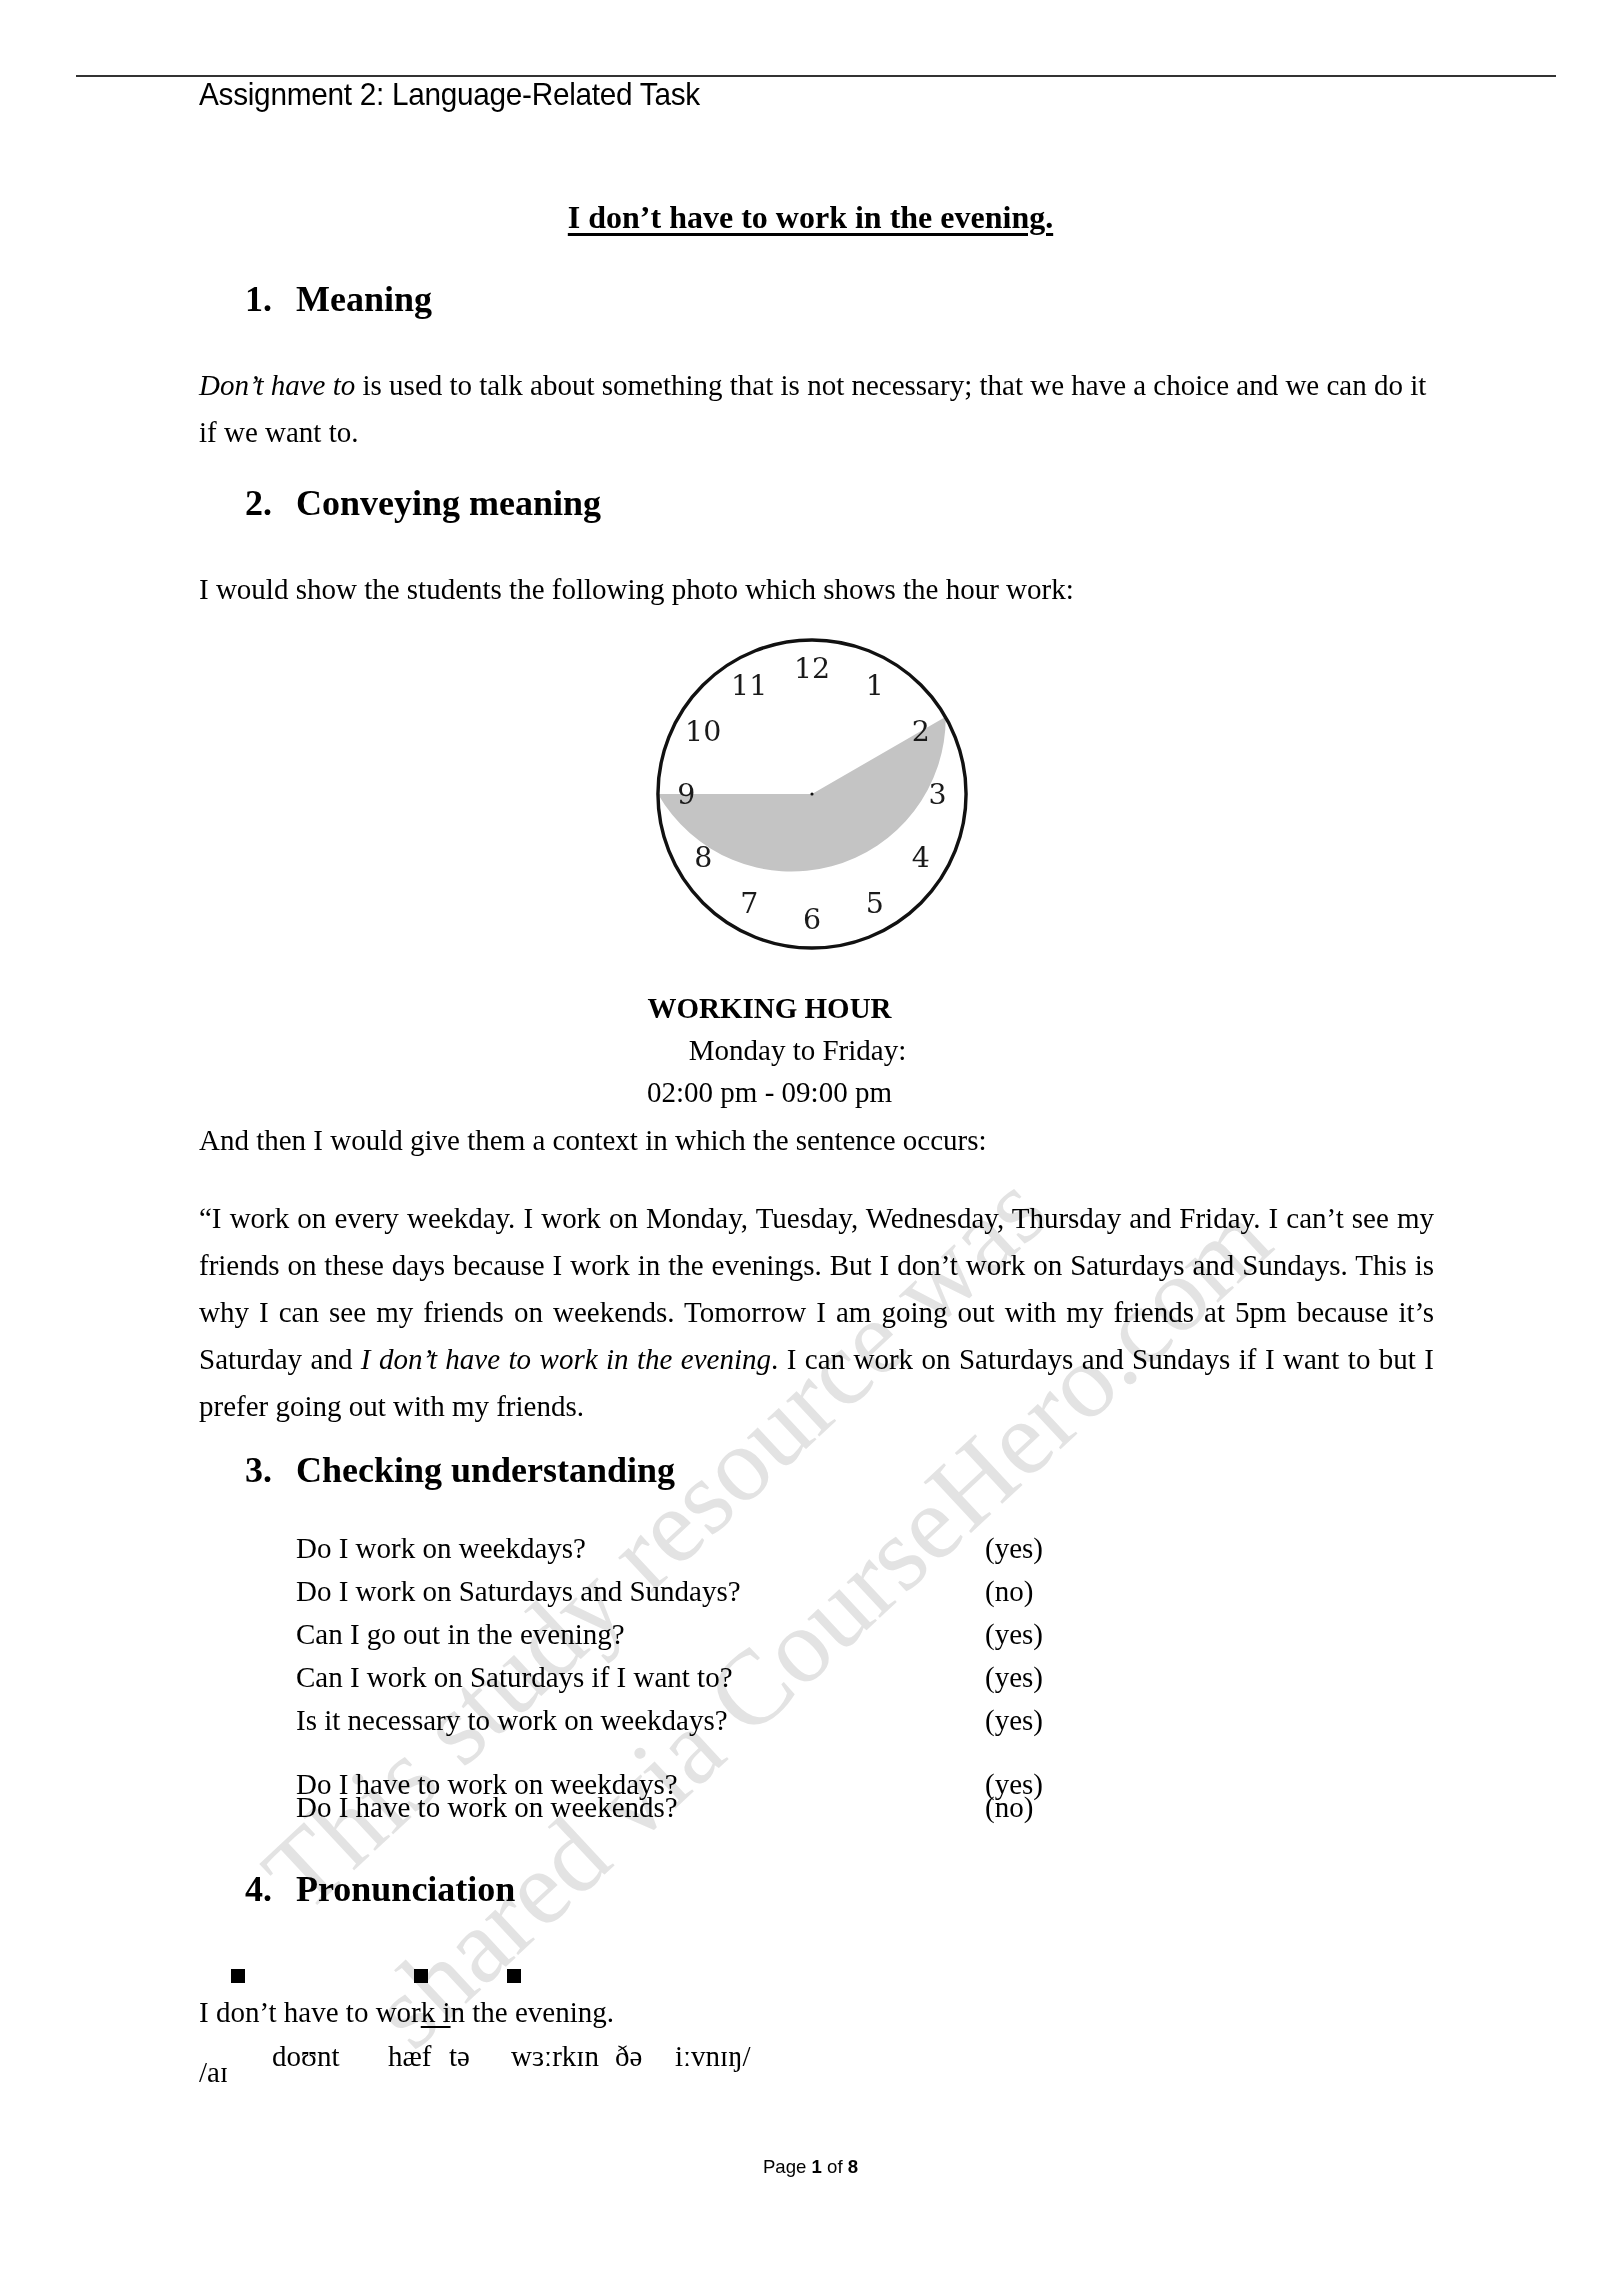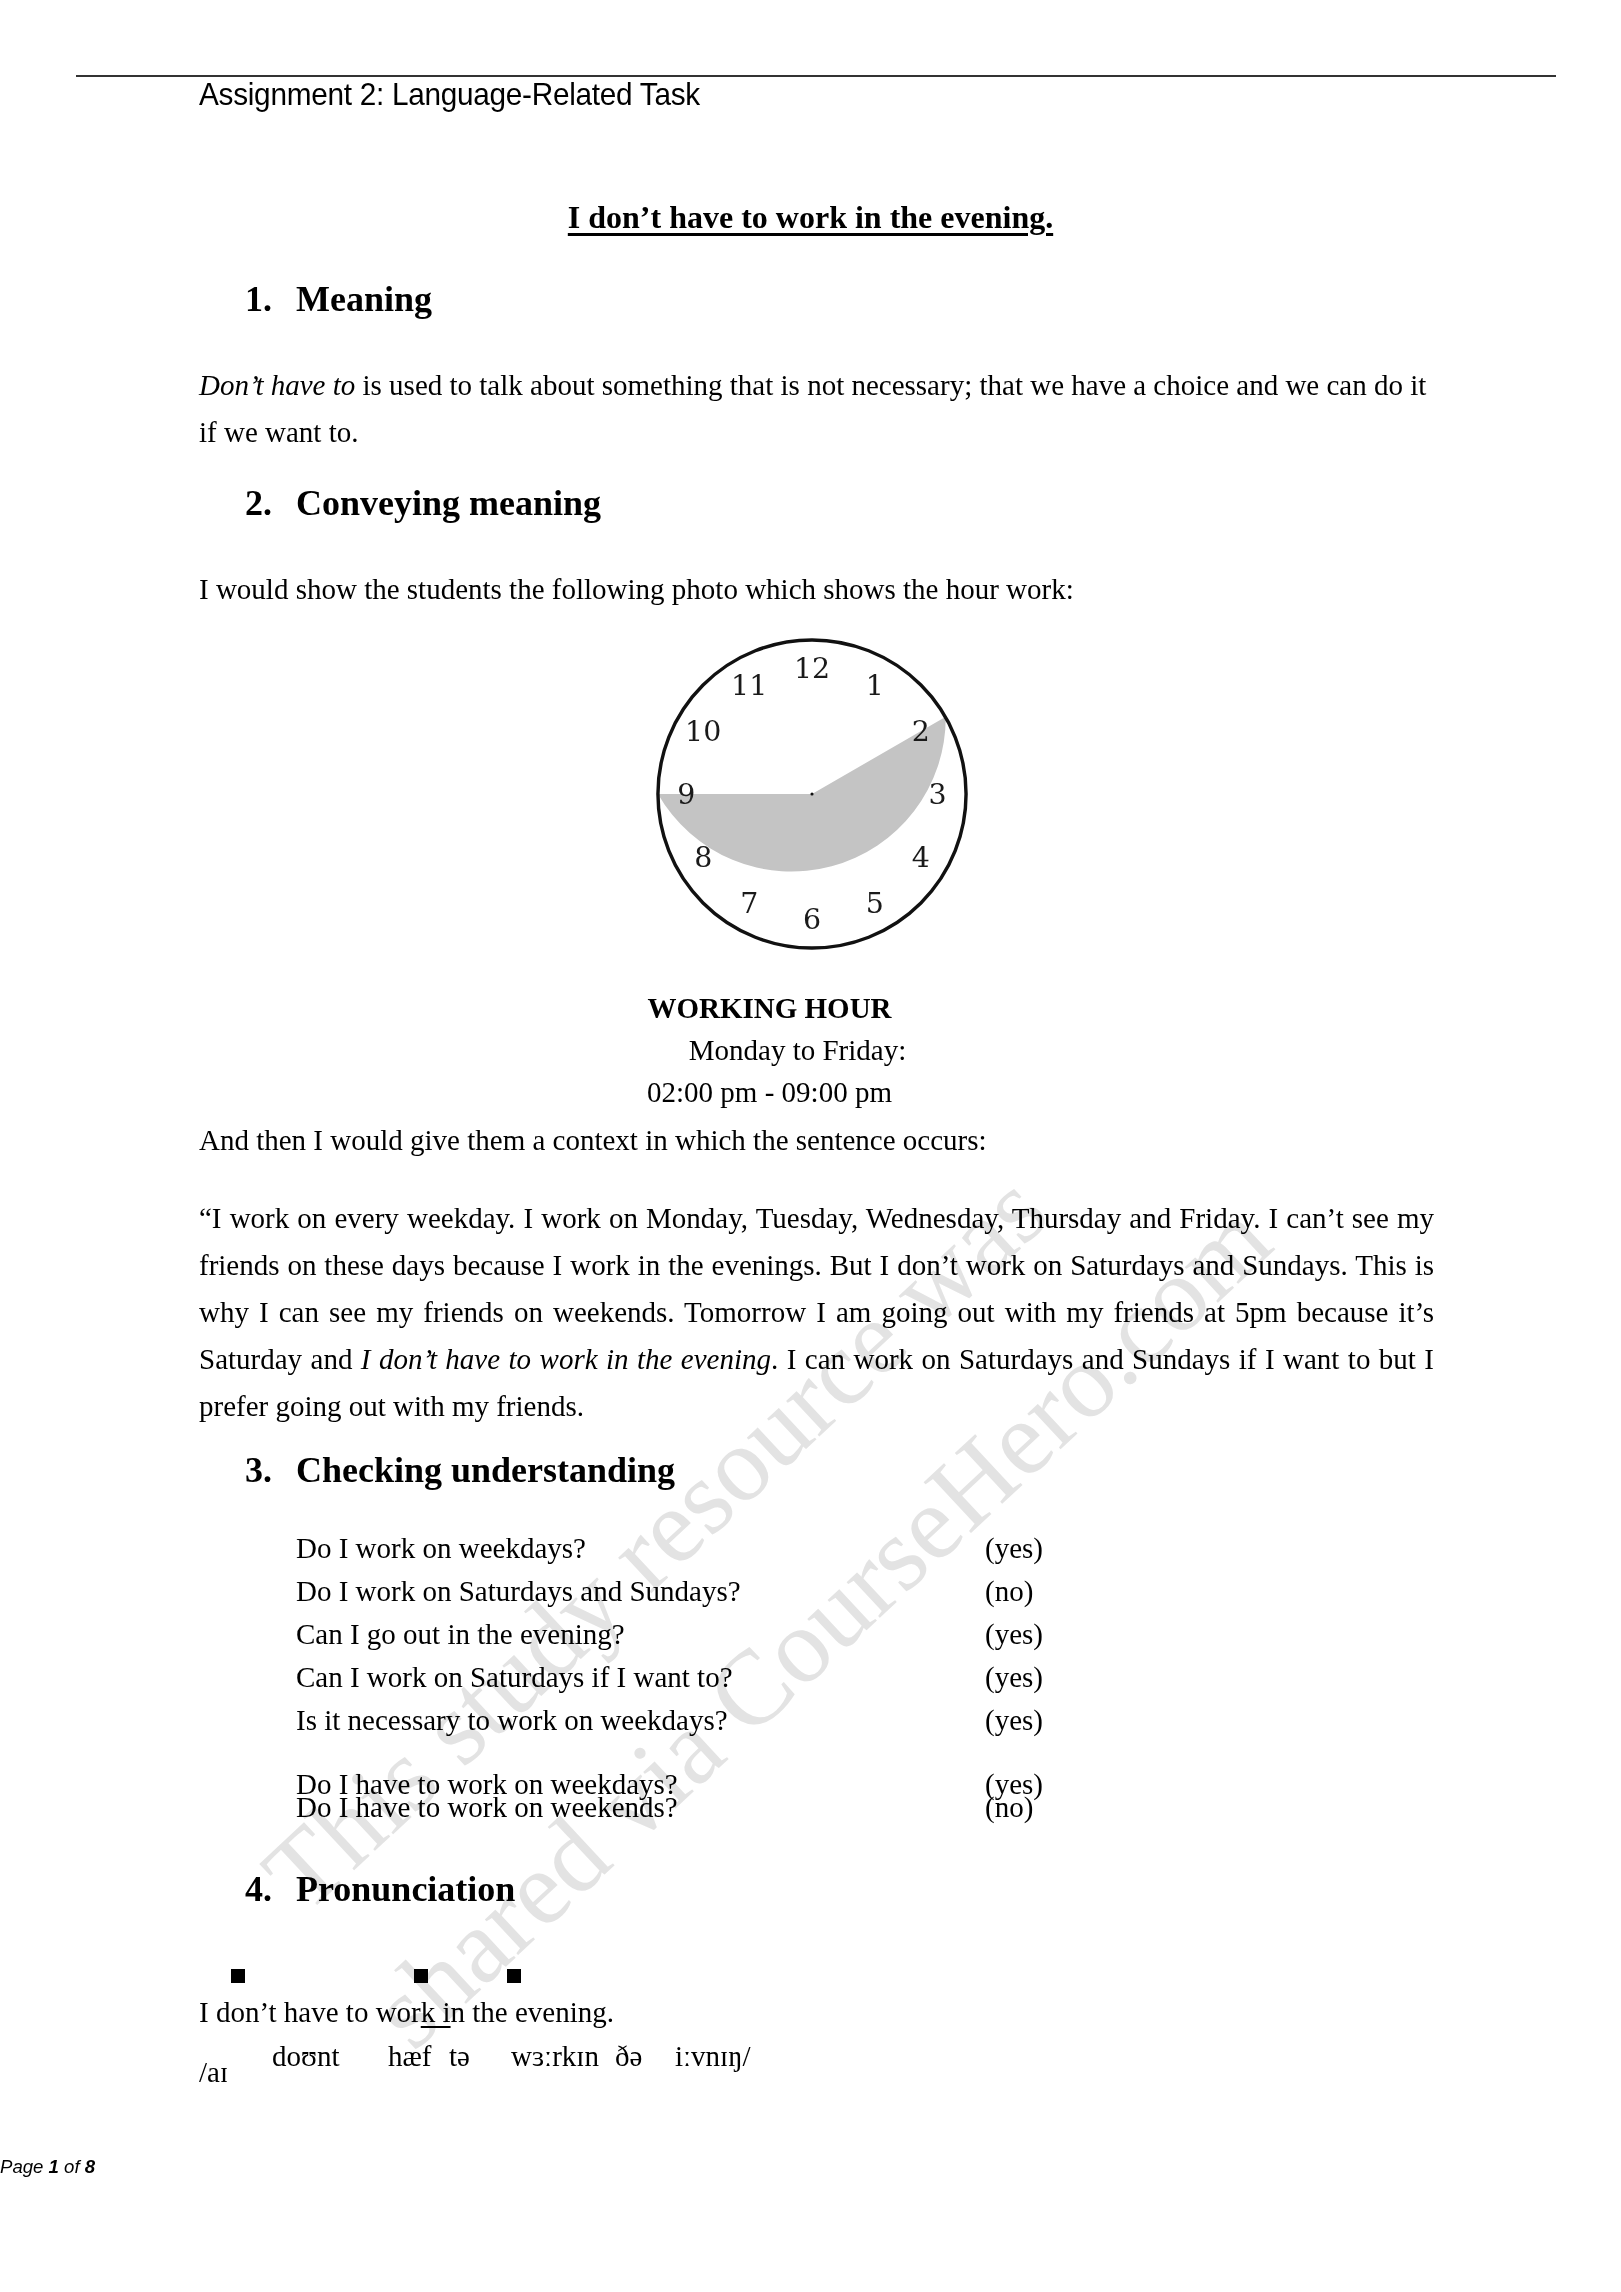--- a/index.html
+++ b/index.html
@@ -28,21 +28,21 @@
   .qa-row .q { position: absolute; left: 0; top: 0; white-space: nowrap; }
   .qa-row .a { position: absolute; left: 689px; top: 0; white-space: nowrap; }
 
   .stress { width: 13.7px; height: 13.7px; background: #000; top: 1969px; }
 
   #pron-sentence { left: 199px; top: 1996px; font-size: 29px; white-space: nowrap; }
   #pron-sentence u { text-decoration-thickness: 2px; text-underline-offset: 3.9px; }
   #ipa-line { left: 199px; top: 2040px; font-size: 29px; white-space: nowrap; display: flex; }
   #ipa-line span { display: inline-block; }
 
-  #footer { left: 0; width: 1621px; top: 2156px; font-size: 18.6px; font-style: italic; }
+  #footer { left: 0; width: 1621px; text-align: center; top: 2156px; font-size: 18.6px; }
 
   .watermark { color: #e3e3e3; font-size: 106px; white-space: nowrap; transform-origin: left bottom; z-index: 0; pointer-events: none; }
   .content { z-index: 1; }
 </style>
 </head>
 <body>
 
 <div class="abs watermark serif" style="left:323px; top:1813px; transform: rotate(-43deg);">This study resource was</div>
 <div class="abs watermark serif" style="left:431px; top:1950px; transform: rotate(-43deg);">shared via CourseHero.com</div>
 

